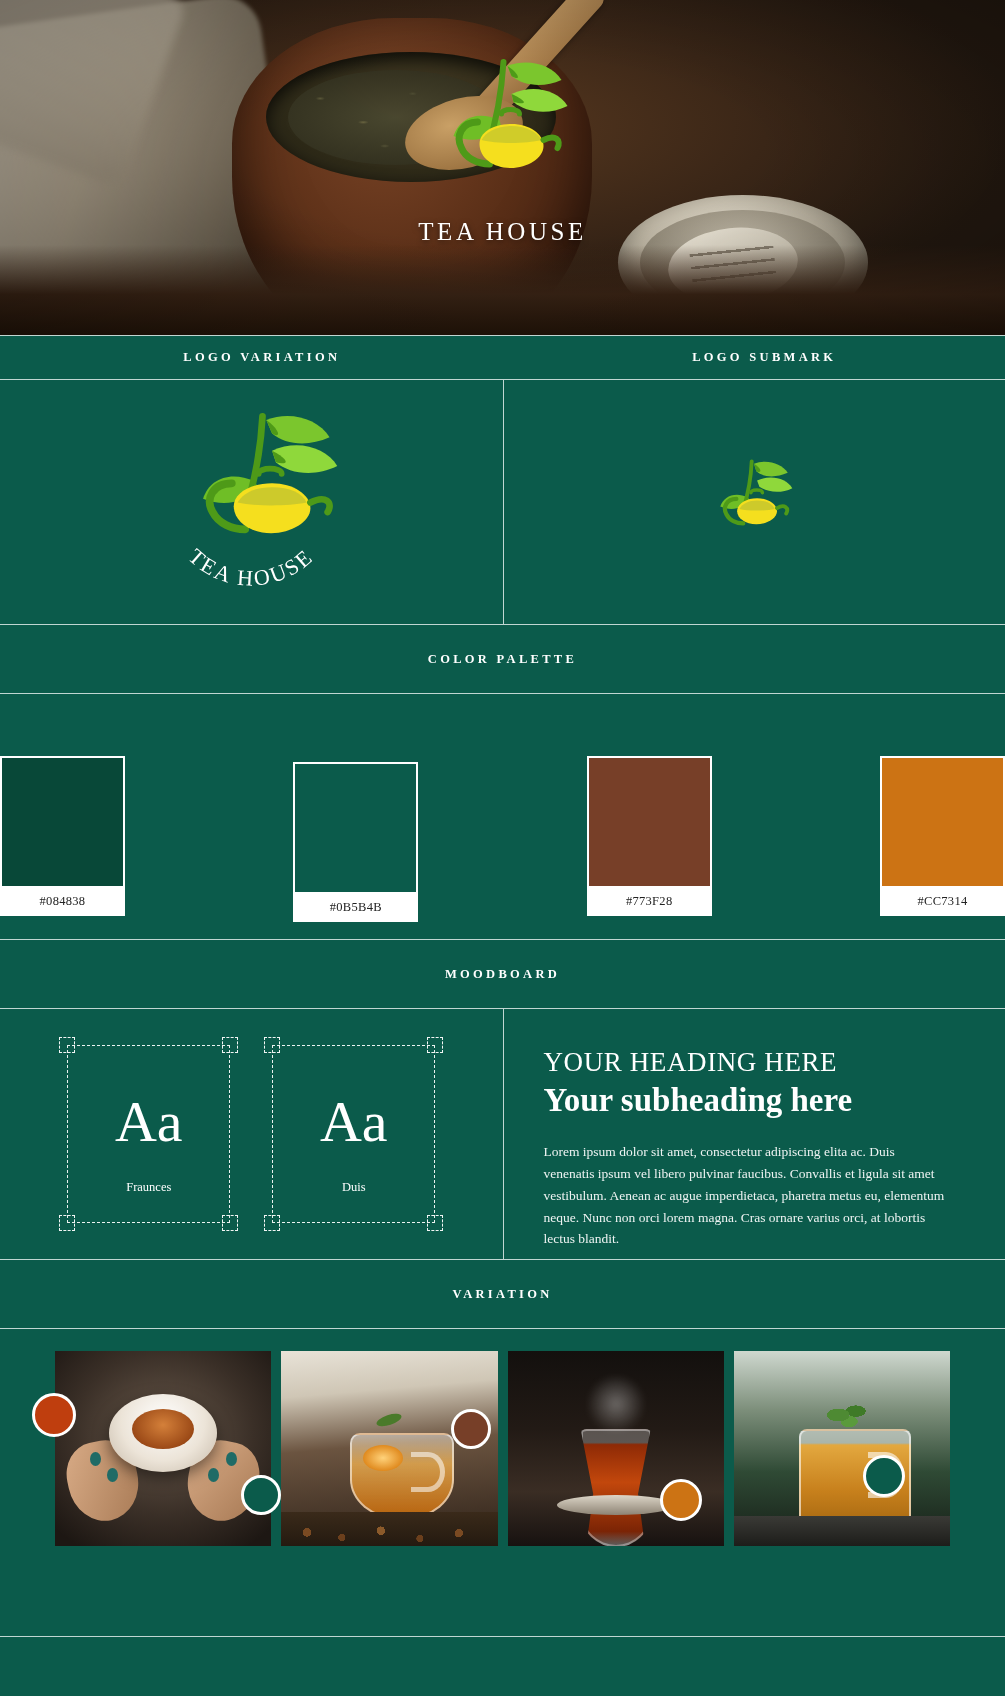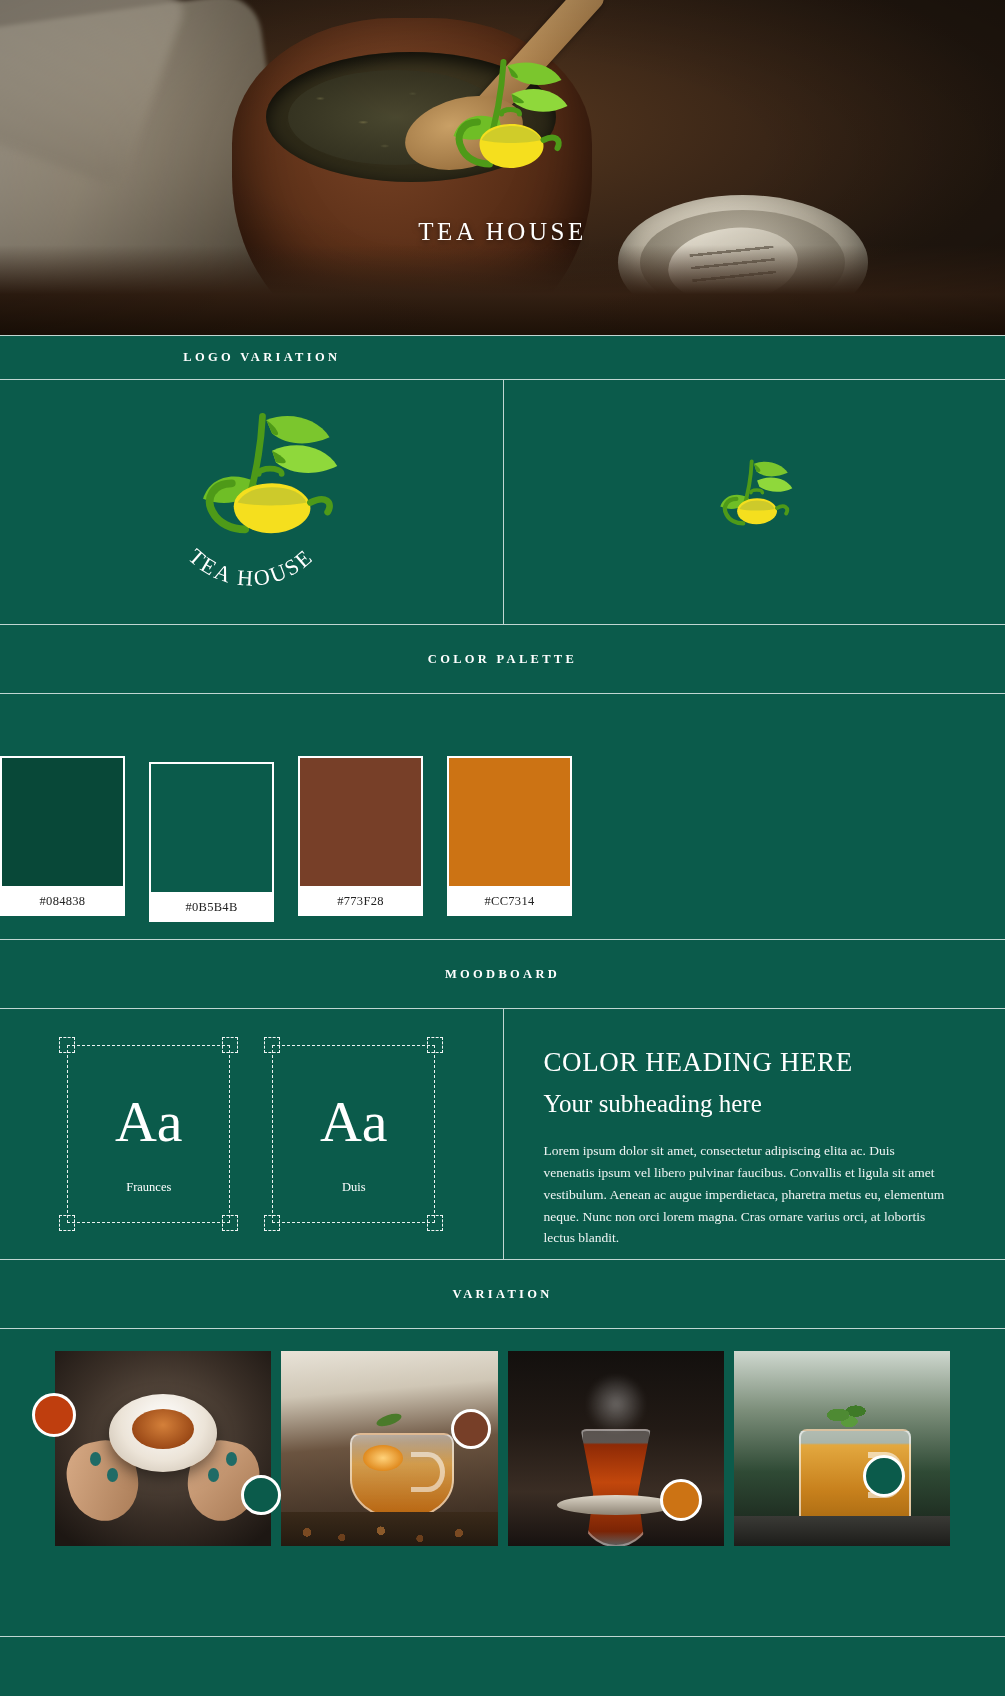--- a/index.html
+++ b/index.html
@@ -126,21 +126,21 @@
   .one-head { height: 70px; justify-content: center; }
 
   
   .logo-row { position: relative; width: 1005px; height: 244px; display: flex; }
   .logo-cell { width: 50%; display: flex; align-items: center; justify-content: center; position: relative; }
   .logo-cell + .logo-cell { border-left: 1px solid rgba(255,255,255,.75); }
 
   
   .palette {
     position: relative; width: 1005px; height: 245px;
-    display: flex; align-items: flex-start; justify-content: flex-start; gap: 24px;
+    display: flex; align-items: flex-start; justify-content: space-between; gap: 24px;
     padding-top: 62px;
   }
   .swatch { width: 125px; position: relative; }
   .swatch .chip {
     width: 125px; height: 130px; border: 2px solid #fff; border-bottom: none;
   }
   .swatch .hexbar {
     width: 125px; height: 30px; background: #fff; color: #222;
     display: flex; align-items: center; justify-content: center;
     font-size: 12.5px; font-family: "Liberation Serif", serif; letter-spacing: .3px;
@@ -162,21 +162,21 @@
   .c-bl { left: -8px; bottom: -8px; } .c-br { right: -8px; bottom: -8px; }
   .aa-glyph {
     position: absolute; left: 0; right: 0; top: 48px; text-align: center;
     color: #fff; font-size: 58px; font-family: "Liberation Serif", serif; line-height: 1;
   }
   .aa-name {
     position: absolute; left: 0; right: 0; bottom: 28px; text-align: center;
     color: #fff; font-size: 12.5px; font-family: "Liberation Serif", serif;
   }
   .t-head { color: #fff; font-size: 27px; letter-spacing: .6px; font-family: "Liberation Serif", serif; }
-  .t-sub  { color: #fff; font-size: 25px; margin-top: 12px; font-family: "Liberation Serif", serif; }
+  .t-sub  { color: #fff; font-size: 33px; margin-top: 4px; font-family: "Liberation Serif", serif; font-weight: bold; }
   .t-body { color: rgba(255,255,255,.93); font-size: 13.5px; line-height: 1.62; margin-top: 22px;
             font-family: "Liberation Serif", serif; }
 
   
   .mood { position: relative; width: 1005px; height: 235px; padding: 22px 55px 0 55px; }
   .mood-grid { position: relative; display: flex; gap: 10px; height: 195px; }
   .mcell { position: relative; flex: 1; overflow: hidden; }
   .m-dot {
     position: absolute; border-radius: 50%; border: 3px solid #fff; z-index: 5;
   }
@@ -295,20 +295,23 @@
         </g>
       </svg>
     </div>
 
     <div class="hero-wordmark">TEA HOUSE</div>
   </div>
 
   <div class="sec-head two-head">
     <div class="half">
       <div class="lbl">LOGO VARIATION</div>
+    </div>
+    <div class="half">
+      <div class="lbl">LOGO SUBMARK</div>
     </div>
   </div>
 
   <div class="logo-row">
     <div class="logo-cell">
       <svg viewBox="0 0 240 200" width="230" height="195">
         <g transform="translate(18,0)">
           <path d="M118 14 C142 4 172 12 184 32 C162 42 138 40 124 28 Z" fill="#7BC62D"></path>
           <path d="M118 14 C132 24 134 34 124 28 Z" fill="#4E9A18"></path>
           <path d="M124 46 C150 34 180 42 192 62 C168 74 142 70 128 58 Z" fill="#8FD83B"></path>
@@ -385,21 +388,21 @@
         <div class="aa-frame"></div>
         <div class="corner c-tl"></div>
         <div class="corner c-tr"></div>
         <div class="corner c-bl"></div>
         <div class="corner c-br"></div>
         <div class="aa-glyph">Aa</div>
         <div class="aa-name">Duis</div>
       </div>
     </div>
     <div class="typo-right">
-      <div class="t-head">COLOR HEADING HERE</div>
+      <div class="t-head">YOUR HEADING HERE</div>
       <div class="t-sub">Your subheading here</div>
       <div class="t-body">Lorem ipsum dolor sit amet, consectetur adipiscing elita ac. Duis venenatis ipsum vel libero pulvinar faucibus. Convallis et ligula sit amet vestibulum. Aenean ac augue imperdietaca, pharetra metus eu, elementum neque. Nunc non orci lorem magna. Cras ornare varius orci, at lobortis lectus blandit.</div>
     </div>
   </div>
 
   <div class="sec-head one-head">
     <div class="lbl">VARIATION</div>
   </div>
 
   <div class="mood">

